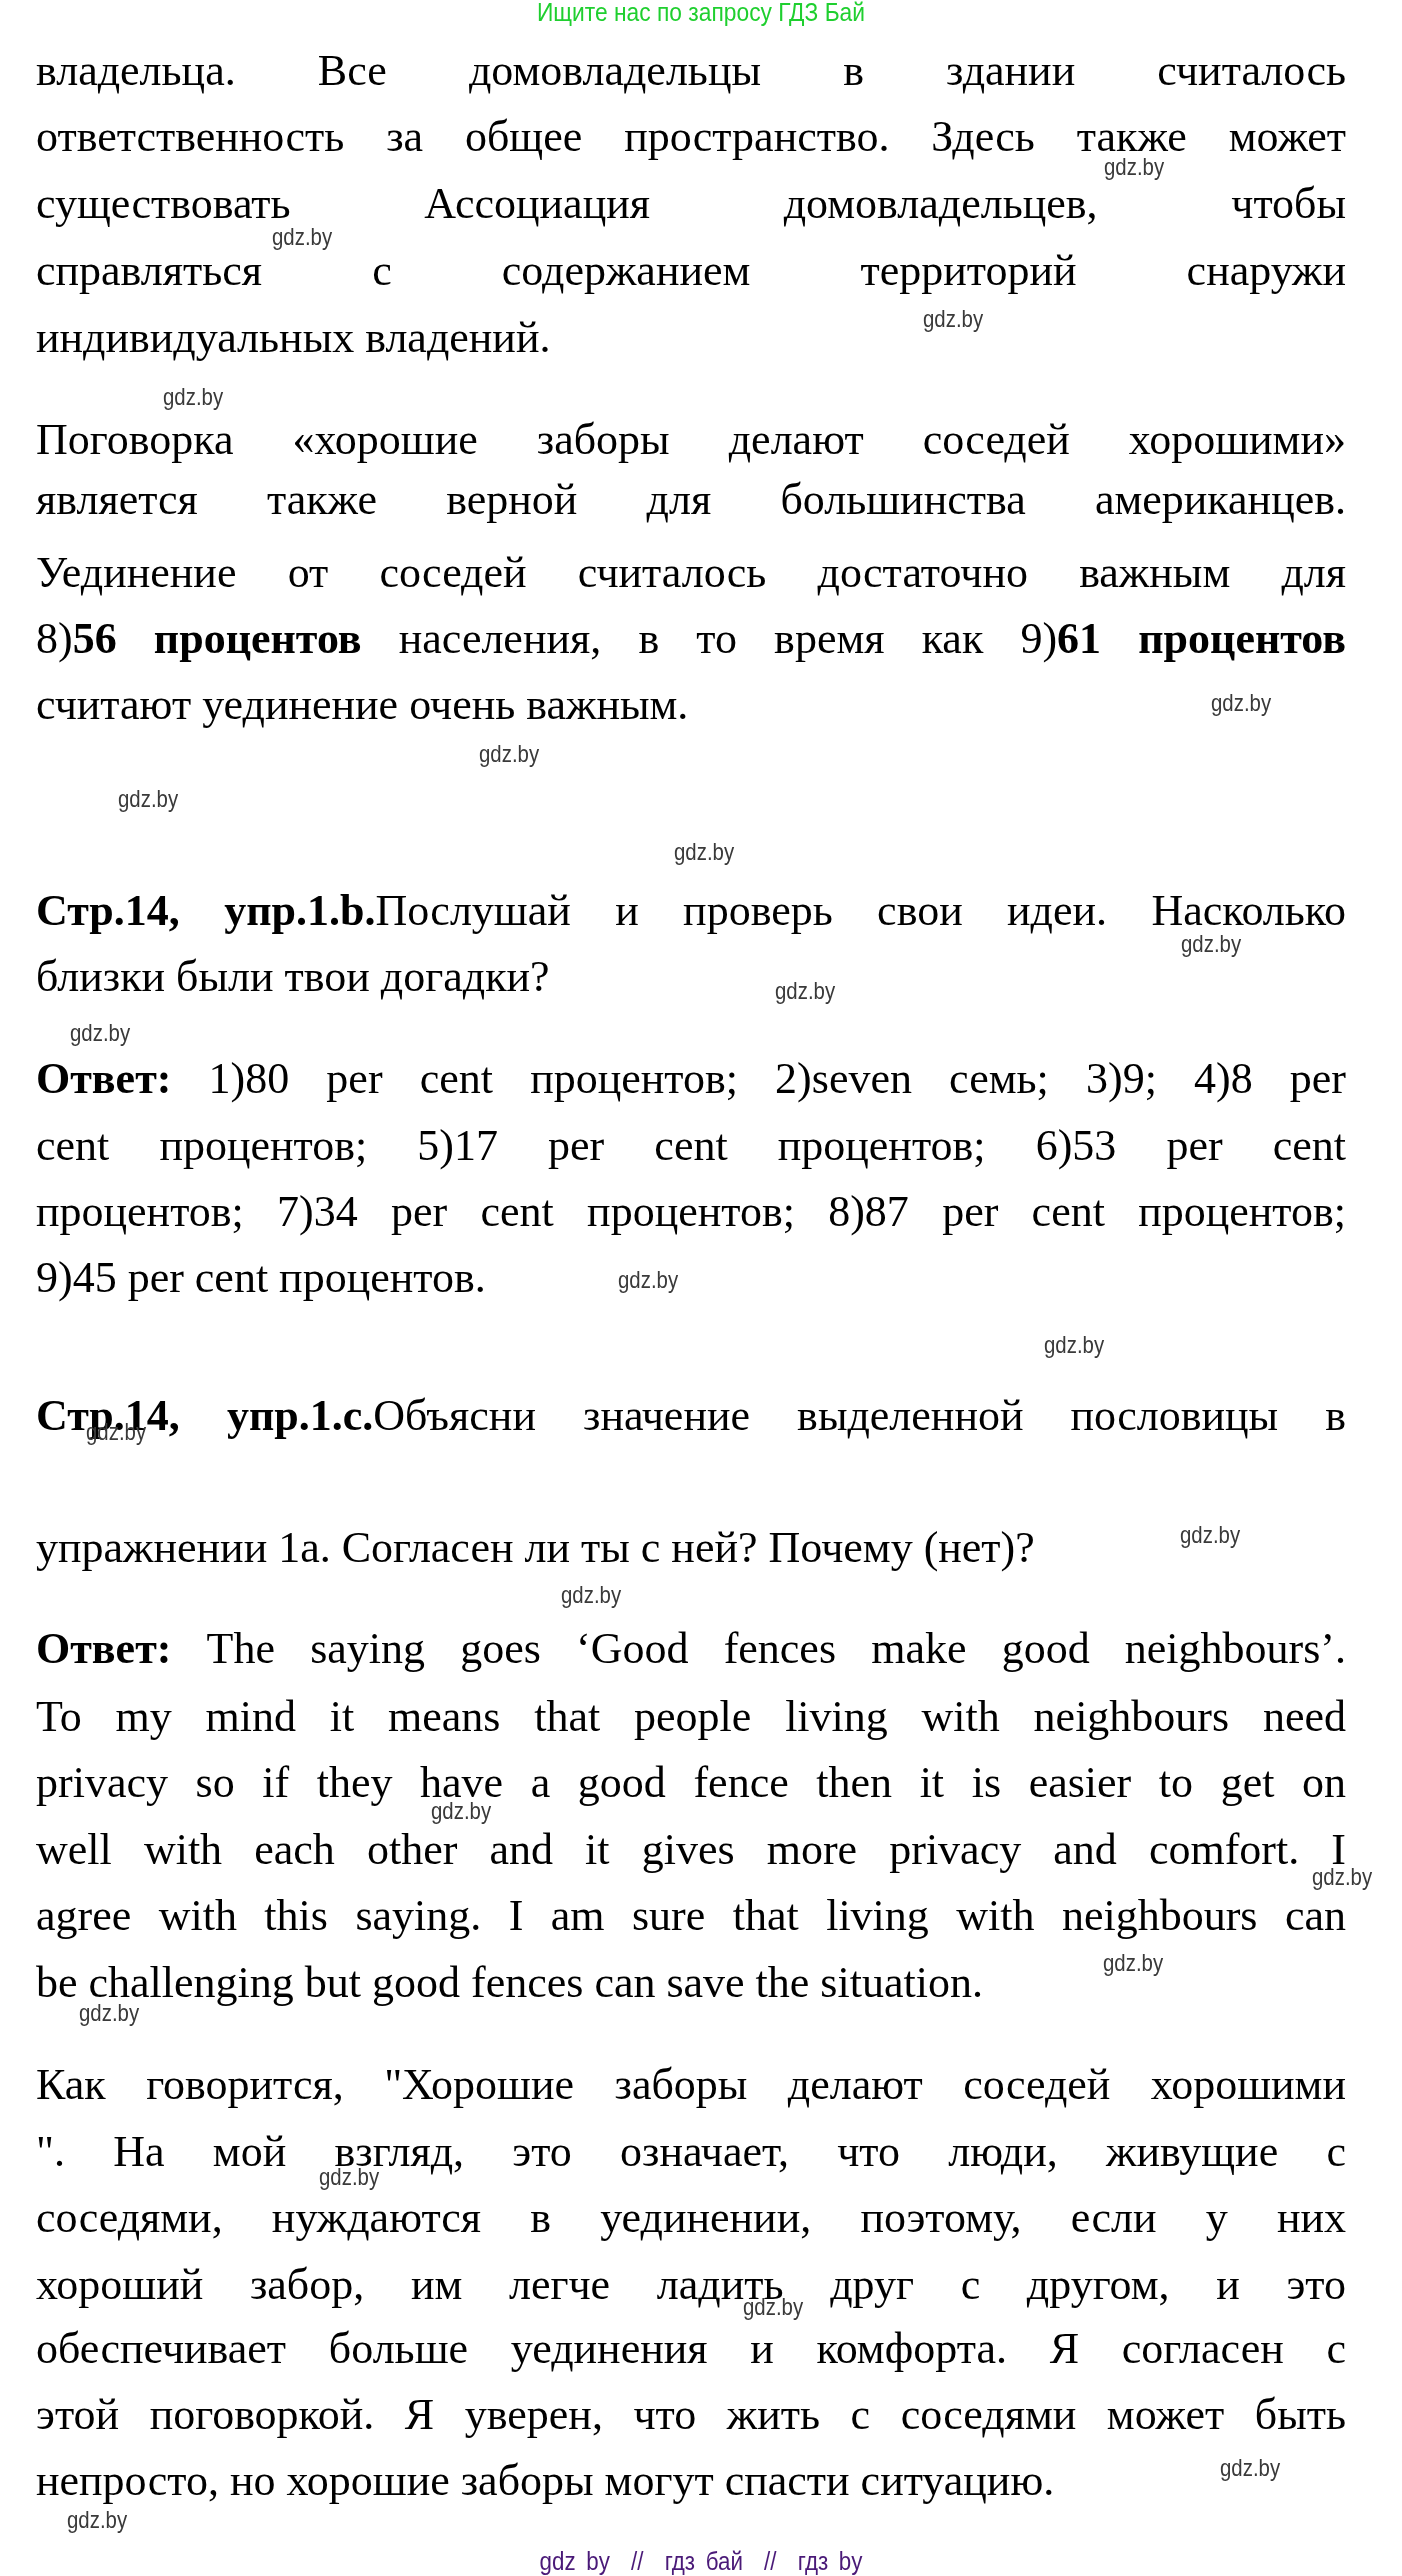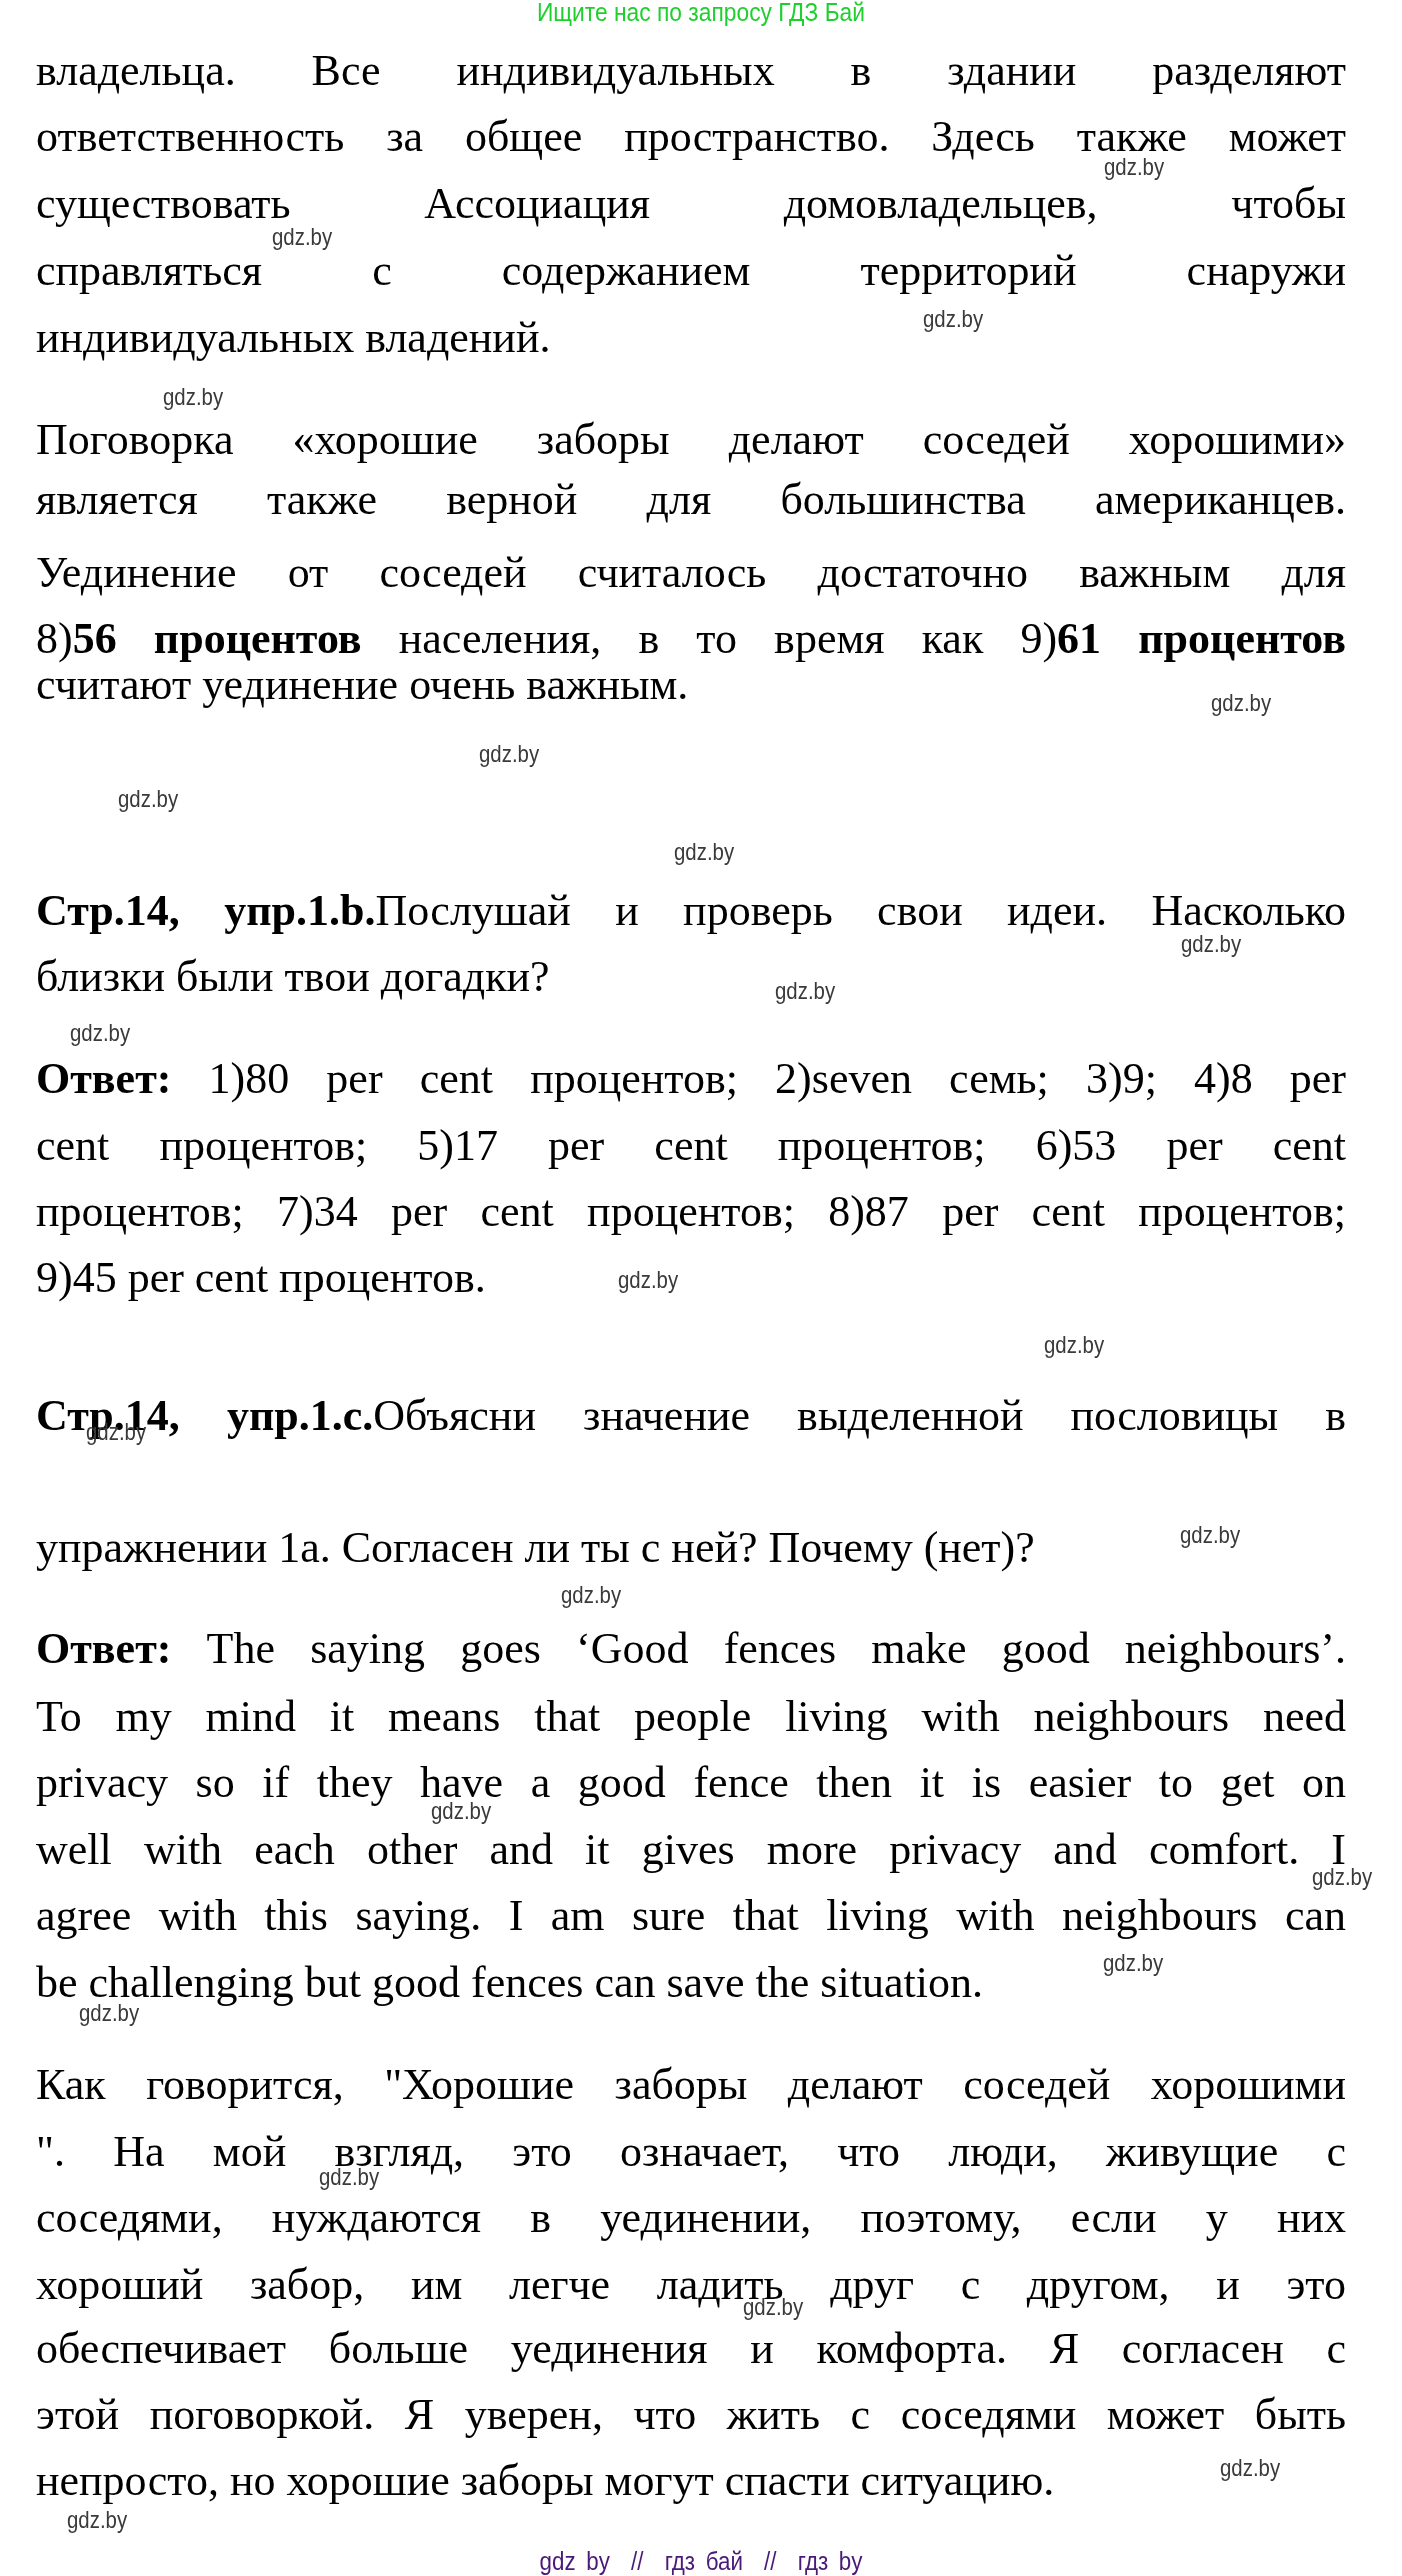--- a/index.html
+++ b/index.html
@@ -16,35 +16,35 @@
   .ln b { font-weight:bold; }
   .wm { position:absolute; font-family:"Liberation Sans", sans-serif; font-size:24px;
         color:#3a3a3a; line-height:26px; transform:scaleX(0.85); transform-origin:left; }
 </style>
 </head>
 <body>
 
 <div class="hdr" style="top:-1.7px;">Ищите нас по запросу ГДЗ Бай</div>
 
 <div>
-  <div class="ln j" style="top:45px">владельца. Все индивидуальных в здании разделяют</div>
+  <div class="ln j" style="top:45px">владельца. Все домовладельцы в здании считалось</div>
   <div class="ln j" style="top:111px">ответственность за общее пространство. Здесь также может</div>
   <div class="ln j" style="top:178px">существовать Ассоциация домовладельцев, чтобы</div>
   <div class="ln j" style="top:245px">справляться с содержанием территорий снаружи</div>
   <div class="ln" style="top:312px">индивидуальных владений.</div>
 </div>
 
 <div>
   <div class="ln j" style="top:414px">Поговорка «хорошие заборы делают соседей хорошими»</div>
   <div class="ln j" style="top:474px">является также верной для большинства американцев.</div>
   <div class="ln j" style="top:547px">Уединение от соседей считалось достаточно важным для</div>
   <div class="ln j" style="top:613px">
     <span>8)</span><b>56 процентов</b><span> населения, в то время как 9)</span><b>61 процентов</b>
   </div>
-  <div class="ln" style="top:659px">считают уединение очень важным.</div>
+  <div class="ln" style="top:679px">считают уединение очень важным.</div>
 </div>
 
 <div>
   <div class="ln j" style="top:885px"><b>Стр.14, упр.1.b.</b><span>Послушай и проверь свои идеи. Насколько</span></div>
   <div class="ln" style="top:951px">близки были твои догадки?</div>
   <div class="ln j" style="top:1053px"><b>Ответ:</b><span> 1)80 per cent процентов; 2)seven семь; 3)9; 4)8 per</span></div>
   <div class="ln j" style="top:1120px">cent процентов; 5)17 per cent процентов; 6)53 per cent</div>
   <div class="ln j" style="top:1186px">процентов; 7)34 per cent процентов; 8)87 per cent процентов;</div>
   <div class="ln" style="top:1252px">9)45 per cent процентов.</div>
 </div>

